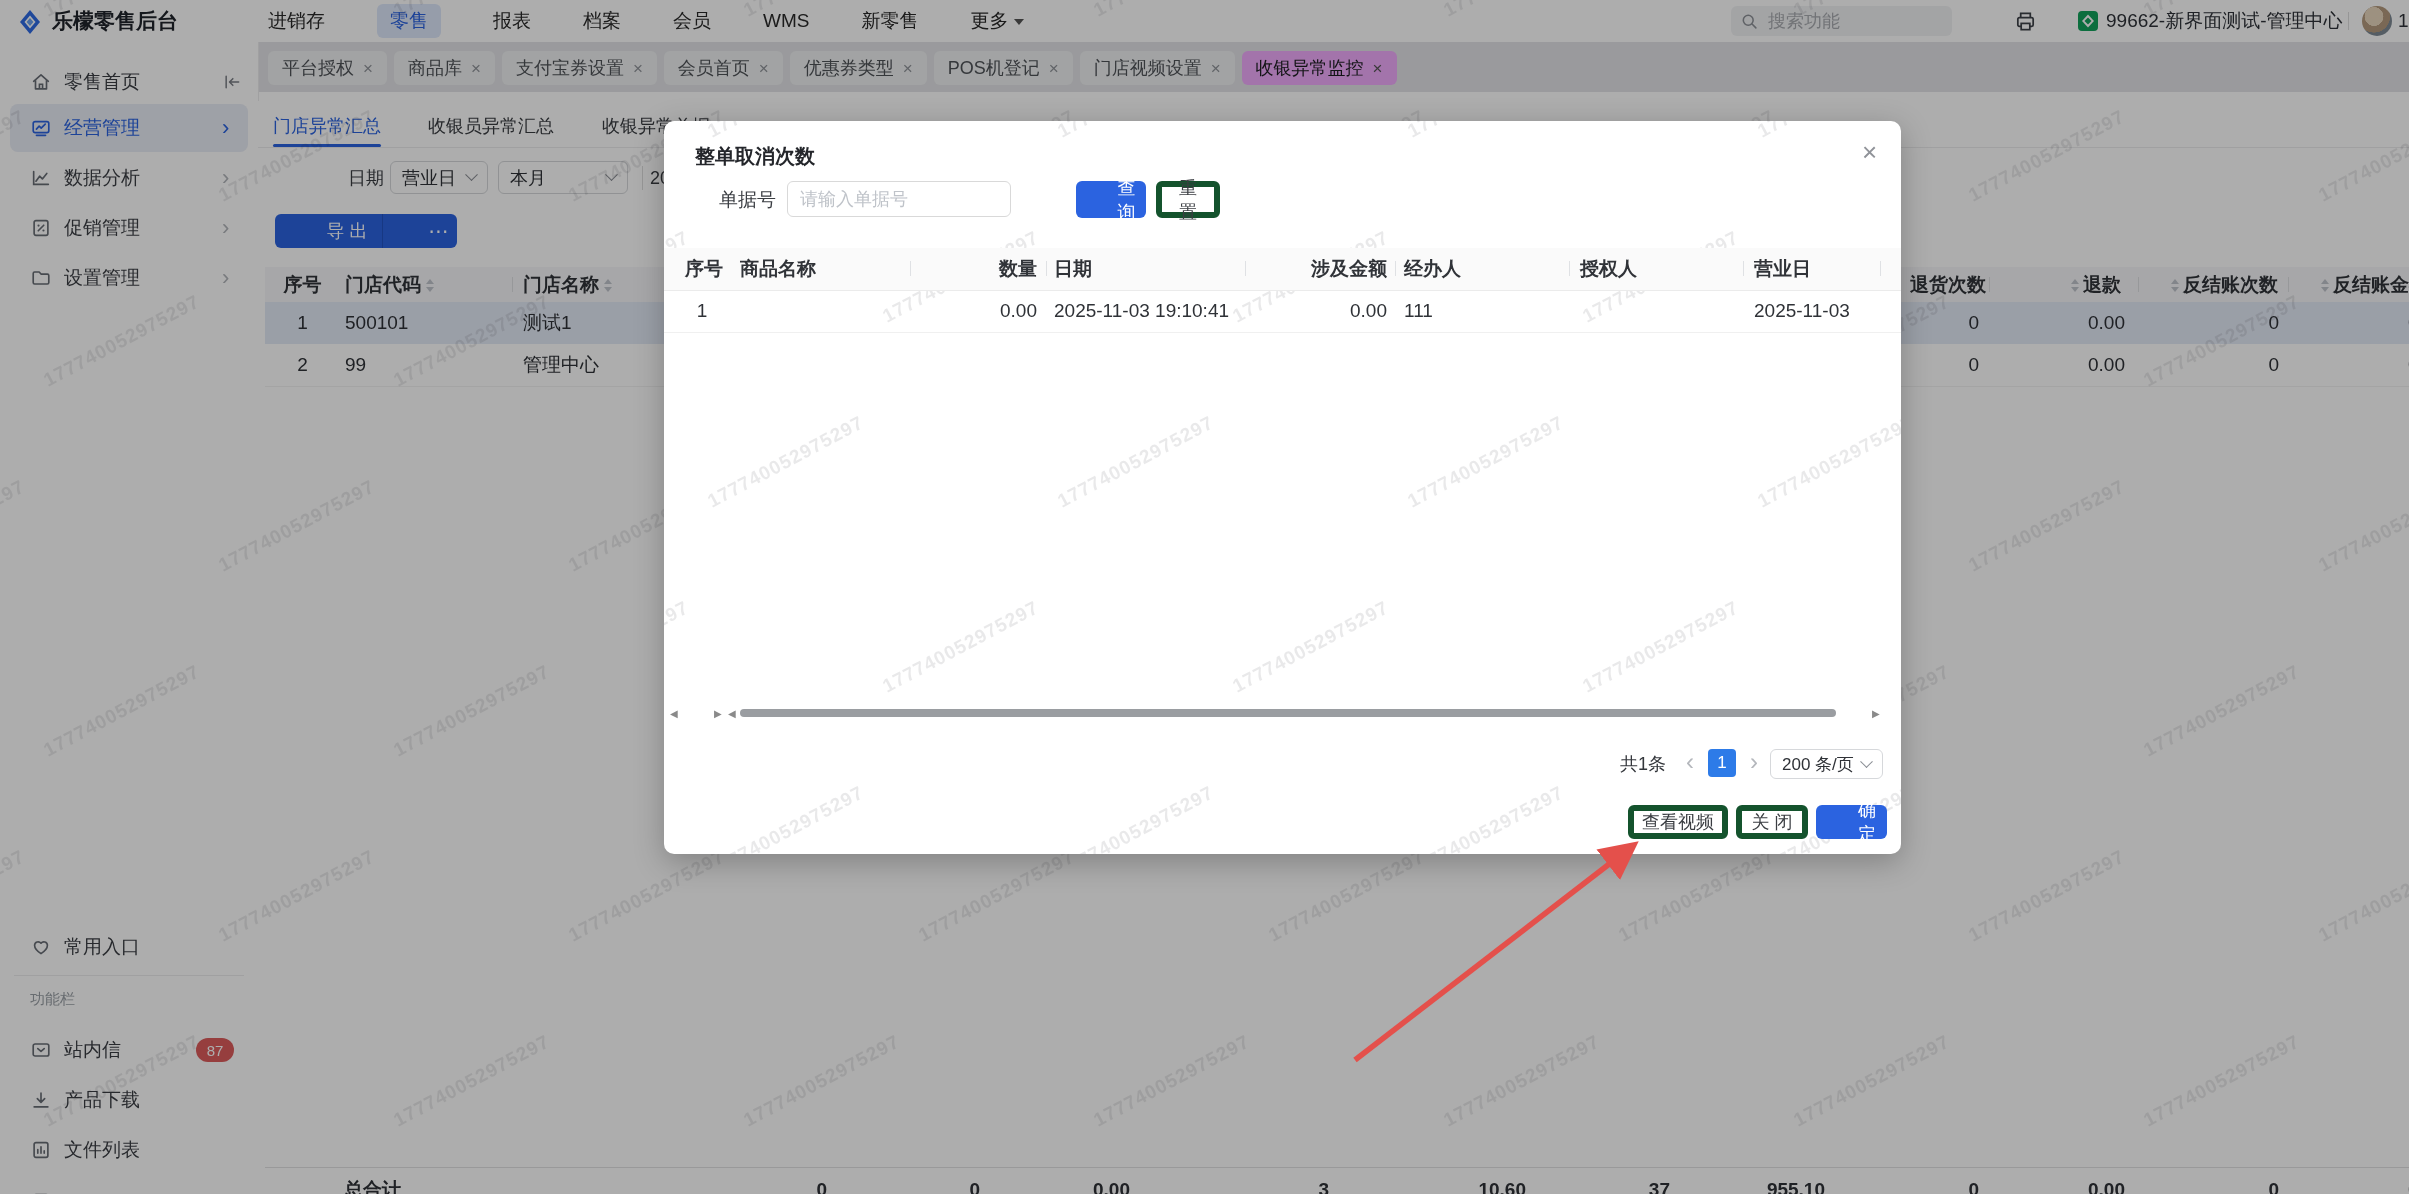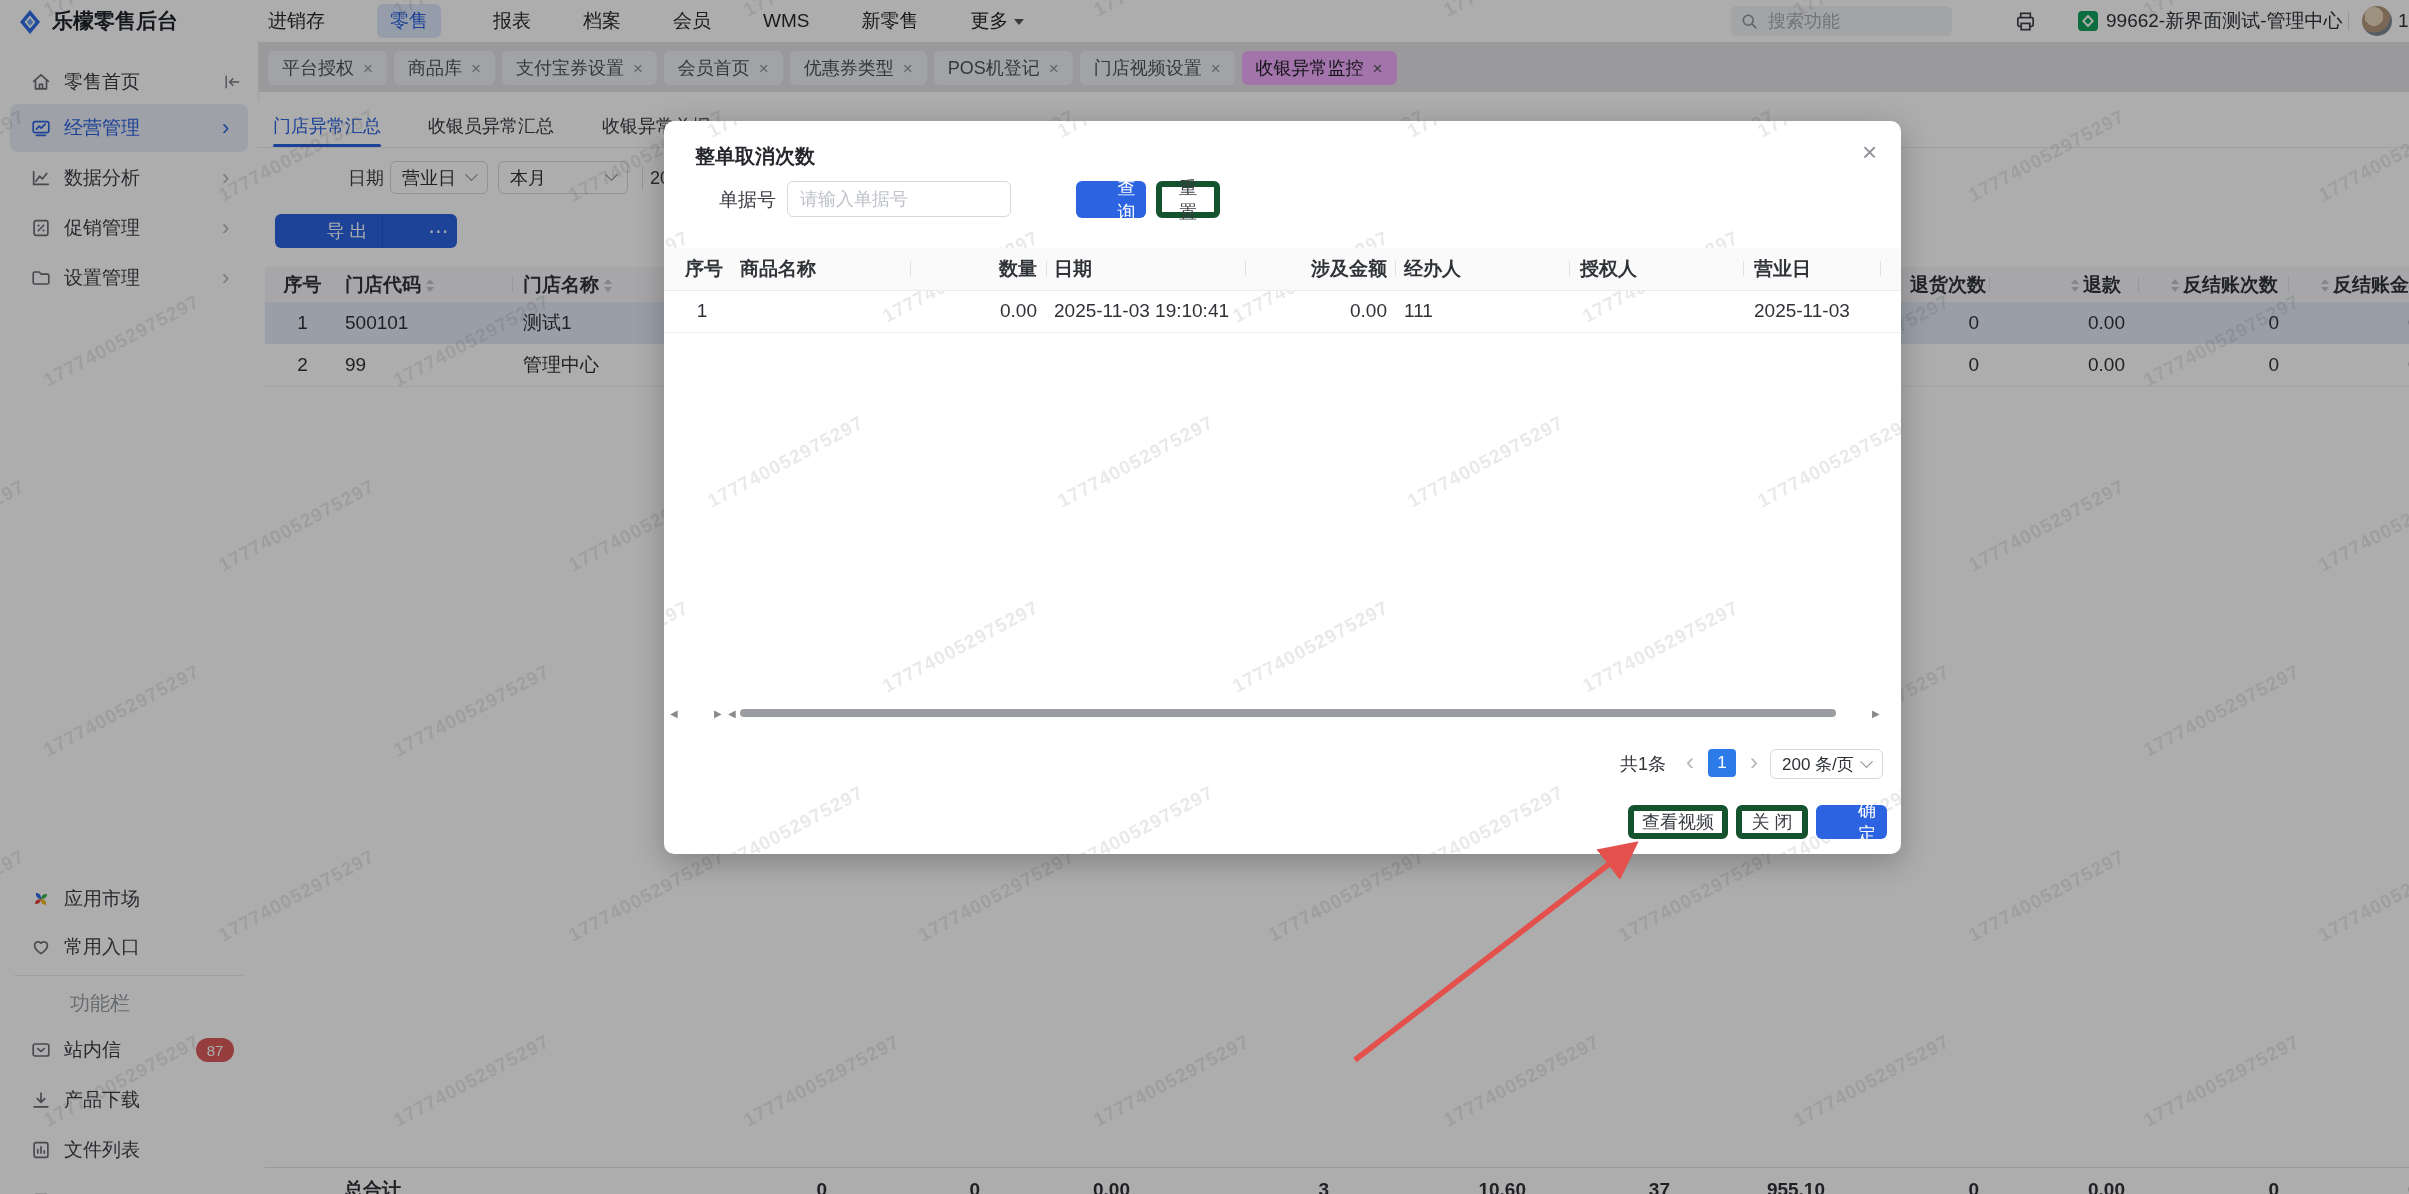--- a/index.html
+++ b/index.html
@@ -35,21 +35,21 @@
   #sidebar{left:0;top:42px;width:258px;height:1152px;background:#fff;border-right:1px solid #ececee;}
   .side-item{position:absolute;left:0;width:258px;height:48px;display:flex;align-items:center;color:#3c3f45;cursor:pointer;}
   .side-item .ic{position:absolute;left:30px;width:22px;height:22px;color:#686d75;}
   .side-item .lb{position:absolute;left:64px;font-size:19px;white-space:nowrap;}
   .side-item .chev{position:absolute;left:222px;font-size:22px;color:#b3b6bb;line-height:1;}
   .side-item.active-block{left:10px;width:238px;background:#e9edf6;border-radius:8px;}
   .side-item.active-block .ic,.side-item.active-block .lb,.side-item.active-block .chev{color:#2b63e0;}
   .side-item.active-block .lb{left:54px;} .side-item.active-block .ic{left:20px;} .side-item.active-block .chev{left:212px;}
   .badge{position:absolute;left:196px;top:12px;min-width:24px;height:24px;border-radius:12px;background:#dd5c5c;
       color:#fff;font-size:15px;display:flex;align-items:center;justify-content:center;padding:0 7px;}
-  .section-label{position:absolute;left:30px;color:#9aa0a6;font-size:20px;margin-left:40px;}
+  .section-label{position:absolute;left:30px;color:#9aa0a6;font-size:15px;}
   
   #main{left:258px;top:101px;width:2151px;height:1102px;background:#fff;}
   .subtab{position:absolute;top:8px;height:34px;line-height:34px;font-size:18px;color:#3a3d42;cursor:pointer;}
   .subtab.active{color:#2b63e0;}
   .sub-underline{position:absolute;height:3px;background:#2b63e0;border-radius:2px;}
   .select-box{position:absolute;height:33px;border:1px solid #d6d8db;border-radius:6px;background:#fff;
       display:flex;align-items:center;justify-content:space-between;padding:0 11px;font-size:18px;color:#2f3237;}
   .chev-s{width:8px;height:8px;border-right:1.6px solid #8a8e94;border-bottom:1.6px solid #8a8e94;
       transform:rotate(45deg) translate(-2px,-2px);}
   .btn-blue{background:#2b63e0;color:#fff;border-radius:6px;display:flex;align-items:center;justify-content:center;
@@ -208,29 +208,20 @@
     </div>
 
     <div class="side-item" style="top:212px">
       <svg class="ic" viewBox="0 0 24 24">
         <path d="M3.5 7a1.5 1.5 0 0 1 1.5-1.5h5l2 2.2h7A1.5 1.5 0 0 1 20.5 9.2V17A1.5 1.5 0 0 1 19 18.5H5A1.5 1.5 0 0 1 3.5 17Z" fill="none" stroke="currentColor" stroke-width="1.8" stroke-linejoin="round"></path>
       </svg>
       <span class="lb">设置管理</span>
       <span class="chev">›</span>
     </div>
 
-    <div class="side-item" style="top:833px">
-      <svg class="ic" viewBox="0 0 24 24">
-        <path d="M12 12c.2-4-1.8-6.5-5.5-6.5C6.2 9.3 8.3 11.8 12 12Z" fill="#2d6ae3"></path>
-        <path d="M12 12c4-.2 6.5-1.8 6.5-5.5C14.7 6.2 12.2 8.3 12 12Z" fill="#36b24a"></path>
-        <path d="M12 12c-.2 4 1.8 6.5 5.5 6.5C17.8 14.7 15.7 12.2 12 12Z" fill="#f5b50c"></path>
-        <path d="M12 12c-4 .2-6.5 1.8-6.5 5.5C9.3 17.8 11.8 15.7 12 12Z" fill="#e0483e"></path>
-      </svg>
-      <span class="lb">应用市场</span>
-    </div>
 
     <div class="side-item" style="top:881px">
       <svg class="ic" viewBox="0 0 24 24">
         <path d="M12 19.2S5 14.9 5 10.2A3.9 3.9 0 0 1 12 7.9a3.9 3.9 0 0 1 7 2.3c0 4.7-7 9-7 9Z" fill="none" stroke="currentColor" stroke-width="1.8" stroke-linejoin="round"></path>
       </svg>
       <span class="lb">常用入口</span>
     </div>
 
     <div class="abs" style="left:14px;top:933px;width:230px;height:1px;background:#ececee"></div>
     <div class="section-label" style="top:948px">功能栏</div>

